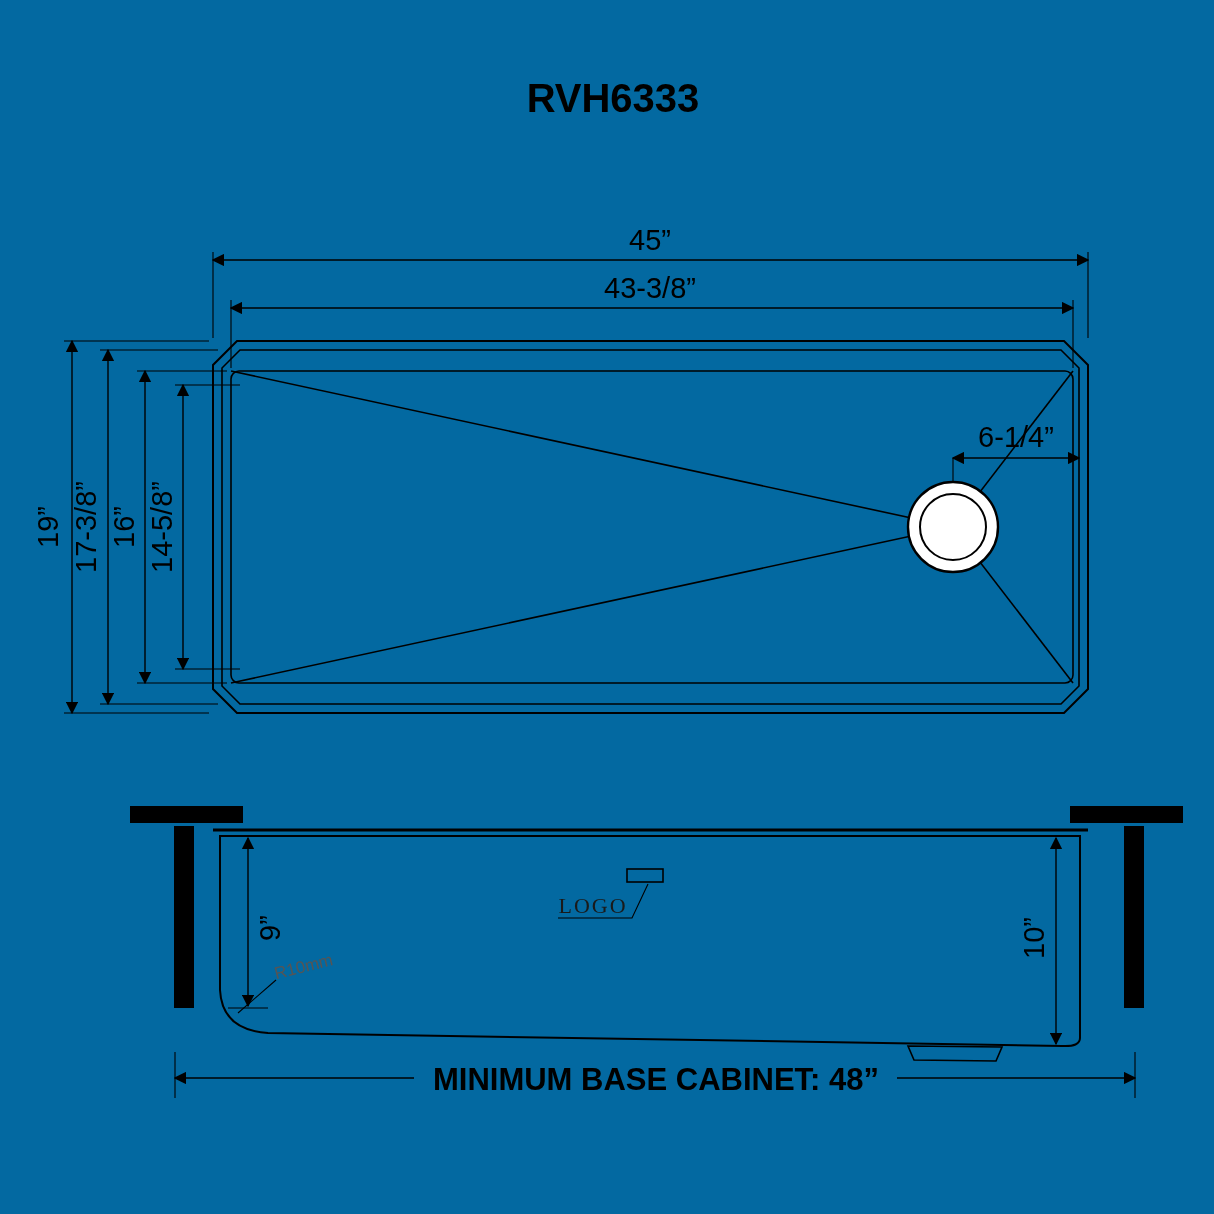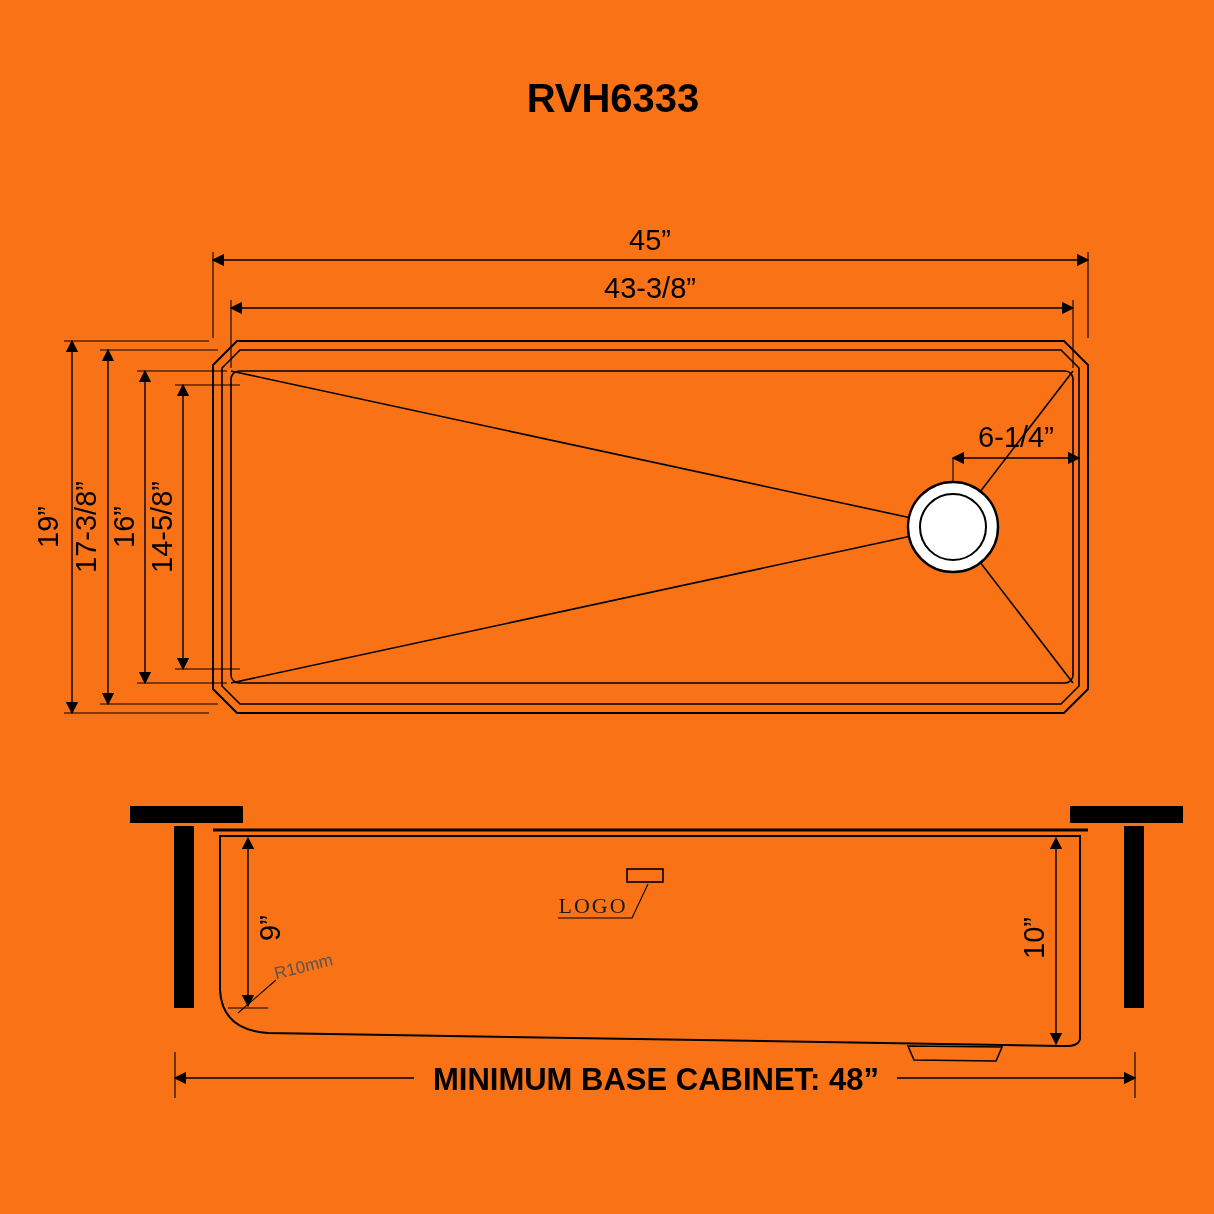--- a/index.html
+++ b/index.html
@@ -1,16 +1,16 @@
 <!DOCTYPE html>
 <html><head>
 <meta charset="utf-8">
 <style>
   html,body{margin:0;padding:0;background:#ffffff;}
-  .stage{width:1214px;height:1214px;position:relative;background:#f97316;}
+  .stage{width:1214px;height:1214px;position:relative;background:#0369a1;}
   svg{display:block;}
   .title-txt{font:bold 40px "Liberation Sans", sans-serif;fill:#000;}
   .dim{font:29px "Liberation Sans", sans-serif;fill:#000;}
   .dim-sm{font:17px "Liberation Sans", sans-serif;fill:#555;}
   .cab{font:bold 31px "Liberation Sans", sans-serif;fill:#000;}
   .logo-txt{font:22px "Liberation Serif", serif;fill:#1a1a1a;letter-spacing:2px;}
   .outline{fill:none;stroke:#000;stroke-width:2;}
   .outline-thin{fill:none;stroke:#000;stroke-width:1.6;}
   .dimline{stroke:#000;stroke-width:1.4;fill:none;}
   .ext{stroke:#000;stroke-width:1.1;fill:none;}

